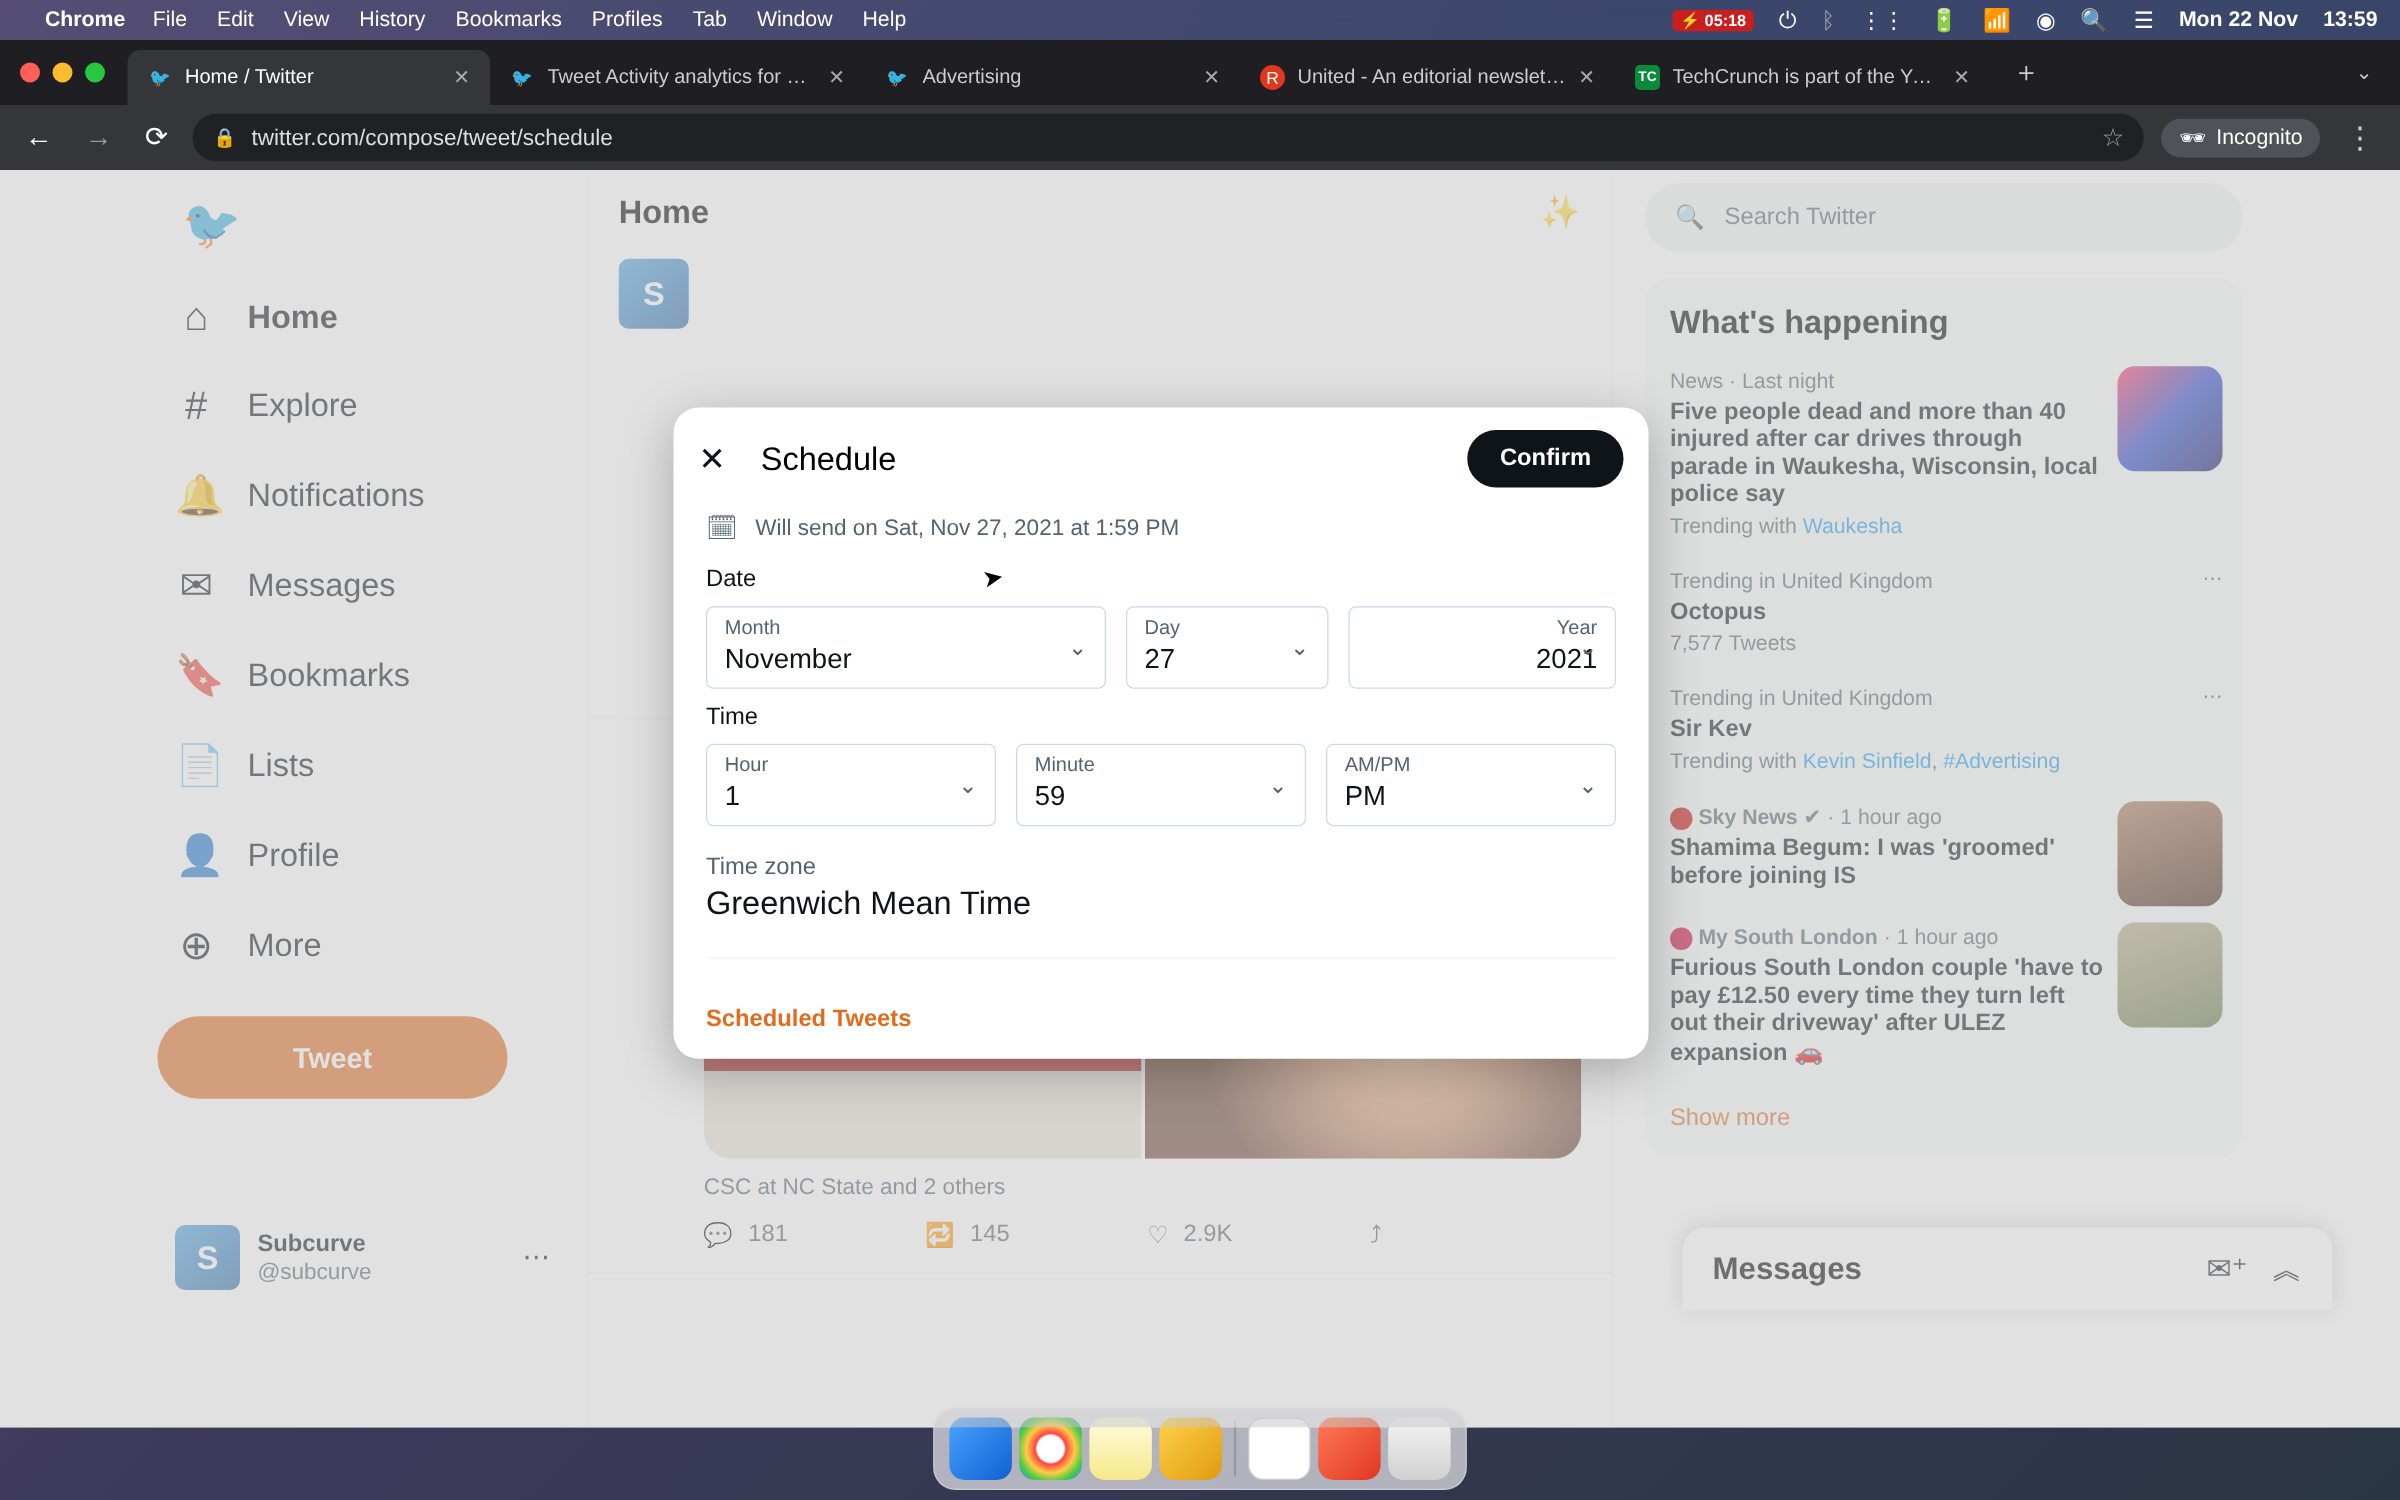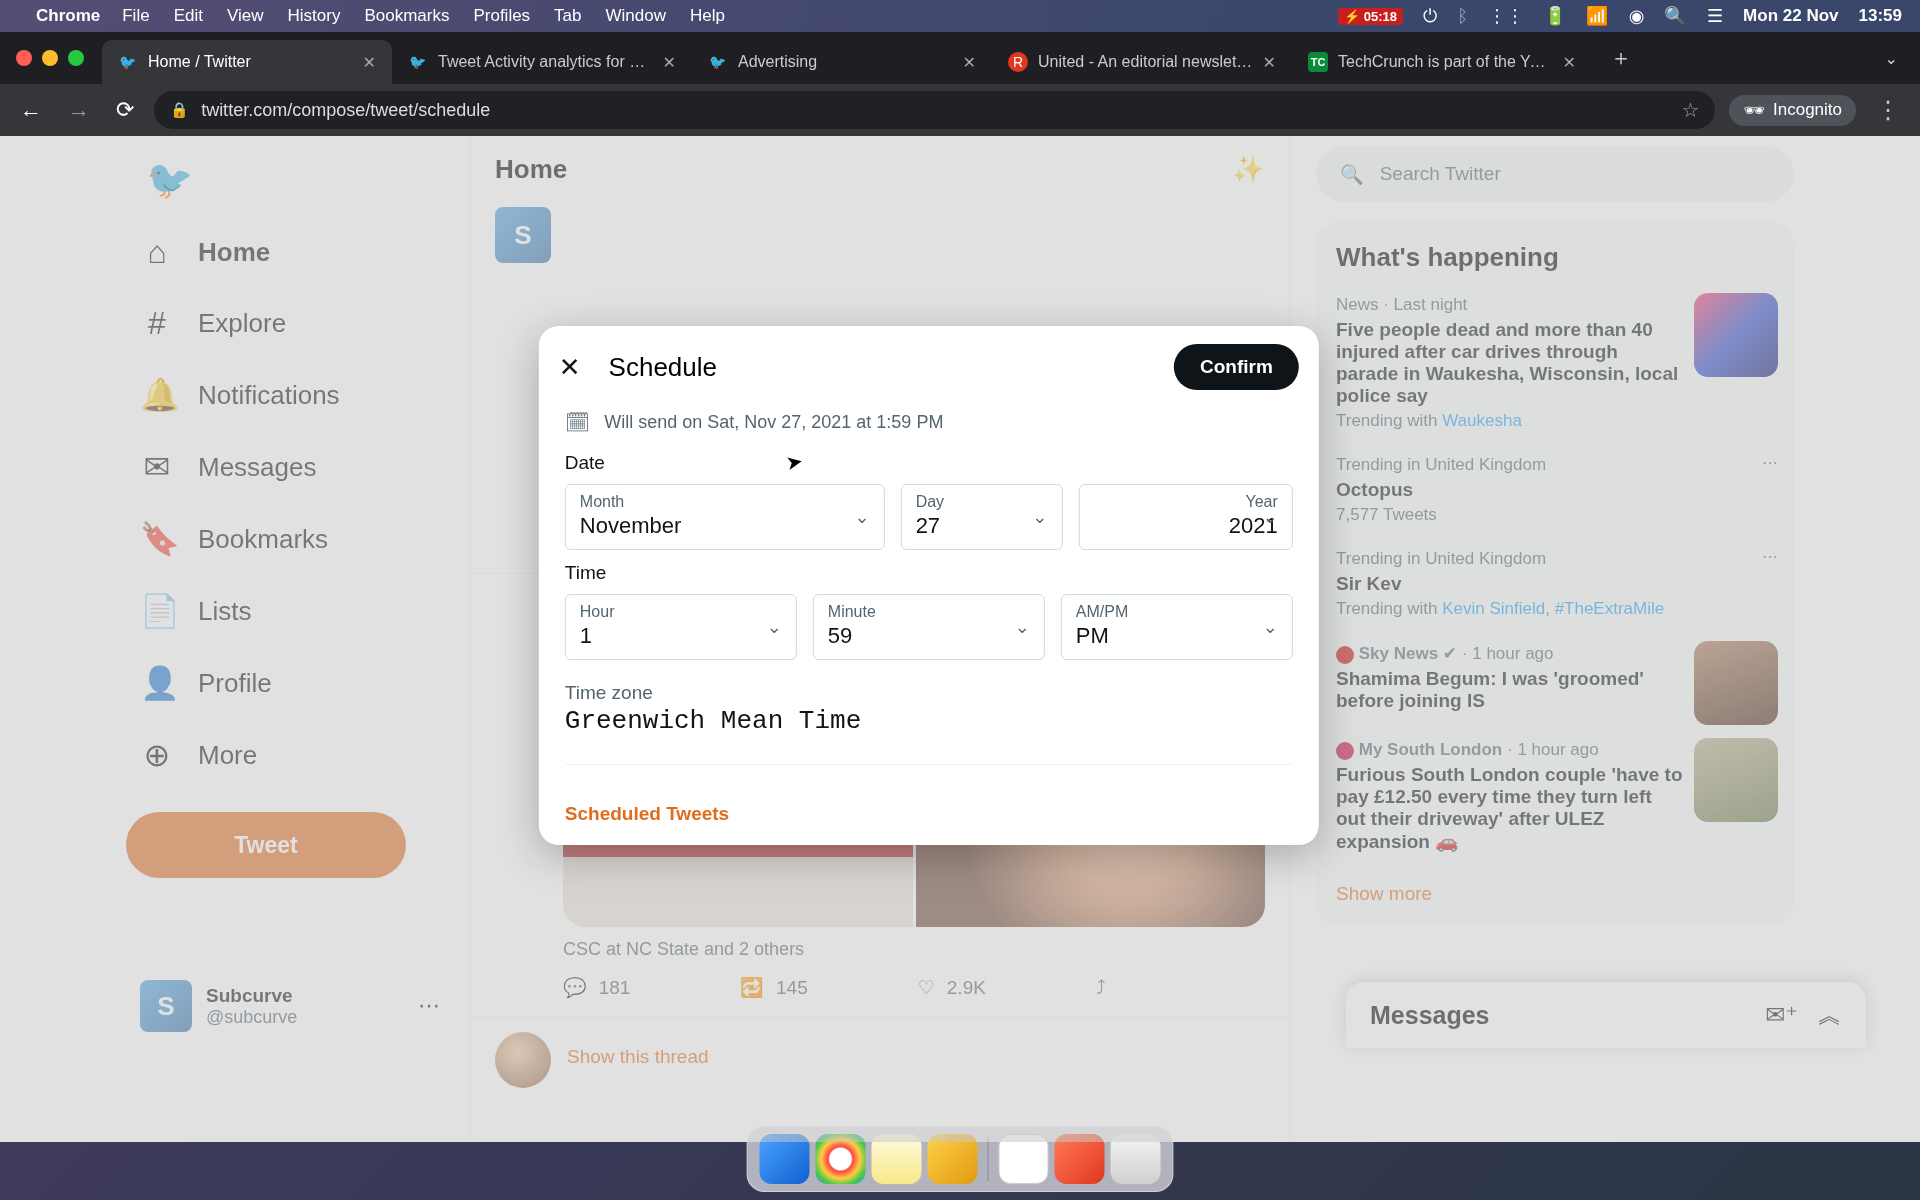--- a/index.html
+++ b/index.html
@@ -108,21 +108,21 @@
   .willsend { display:flex; align-items:center; gap:14px; color:#536471; font-size:18px; margin-bottom:18px;}
   .willsend .cal { font-size:20px;}
   .sec-label { color:#0f1419; font-size:19px; margin:12px 0 10px;}
   .row { display:flex; gap:16px;}
   .field { border:1px solid #cfd9de; border-radius:6px; padding:8px 14px 10px; position:relative; flex:1;}
   .field .flabel{ color:#536471; font-size:16px;}
   .field .fval{ color:#0f1419; font-size:22px; margin-top:2px;}
   .field .caret{ position:absolute; right:14px; top:50%; transform:translateY(-50%); color:#536471; font-size:18px;}
   .f-month{flex:2.2;} .f-year{flex:1.4;text-align:right;}
   .tz-label { color:#536471; font-size:19px; margin-top:22px;}
-  .tz-val { font-size:26px; color:#0f1419; margin-top:2px;font-family:Liberation Mono, monospace;}
+  .tz-val { font-size:26px; color:#0f1419; margin-top:2px;}
   .modal-sep { height:1px; background:#eff3f4; margin-top:28px;}
   .sched-link { color:#e06c1e; font-size:19px; font-weight:700; padding:20px 26px;}
   
   .cursor { position:absolute; z-index:50; top:314px; left:786px; font-size:20px; color:#000; transform:rotate(-10deg);}
   
   
   .dock { position:absolute; bottom:8px; left:50%; transform:translateX(-50%); height:66px; background:rgba(220,220,225,0.75); border-radius:18px; display:flex; align-items:center; padding:6px 12px; gap:6px; border:1px solid rgba(255,255,255,0.4);}
   .dock .dicon { width:50px; height:50px; border-radius:12px; }
   .d1{background:linear-gradient(135deg,#4aa3ff,#1060d0);} 
   .d2{background:radial-gradient(circle,#fff 30%,#f44 35%,#fc4 55%,#4c4 75%,#48f 95%);} 
@@ -282,24 +282,20 @@
               </div>
             <div class="act">
                 <span>♡</span>
                 <span>2.9K</span>
               </div>
             <div class="act">
                 <span>⤴</span>
               </div>
           </div>
           <div class="feed-sep"></div>
-          <div class="thread-row">
-            <div class="av2"></div>
-            <div class="showthread">Show this thread</div>
-          </div>
         </div>
       </div>
 
       <div class="tw-right">
         <div class="search-box">
           <span>🔍</span>
           <span>Search Twitter</span>
         </div>
         <div class="wh-card">
           <h3>What's happening</h3>
@@ -311,21 +307,21 @@
           </div>
           <div class="trend">
             <div class="meta">Trending in United Kingdom</div>
             <div class="ttl">Octopus</div>
             <div class="sub">7,577 Tweets</div>
             <span class="tmore">⋯</span>
           </div>
           <div class="trend">
             <div class="meta">Trending in United Kingdom</div>
             <div class="ttl">Sir Kev</div>
-            <div class="sub"><span>Trending with</span> <span class="lk">Kevin Sinfield</span>, <span class="lk">#TheExtraMile</span></div>
+            <div class="sub"><span>Trending with</span> <span class="lk">Kevin Sinfield</span>, <span class="lk">#Advertising</span></div>
             <span class="tmore">⋯</span>
           </div>
           <div class="trend" style="padding-right:110px;">
             <div class="meta"><span style="display:inline-block;width:18px;height:18px;background:#c00;border-radius:50%;vertical-align:middle;"></span> <b>Sky News</b> ✔ · <span>1 hour ago</span></div>
             <div class="ttl">Shamima Begum: I was 'groomed' before joining IS</div>
             <div class="thumb thumb2"></div>
           </div>
           <div class="trend" style="padding-right:110px;">
             <div class="meta"><span style="display:inline-block;width:18px;height:18px;background:#c03;border-radius:50%;vertical-align:middle;"></span> <b>My South London</b> · <span>1 hour ago</span></div>
             <div class="ttl">Furious South London couple 'have to pay £12.50 every time they turn left out their driveway' after ULEZ expansion 🚗</div>

